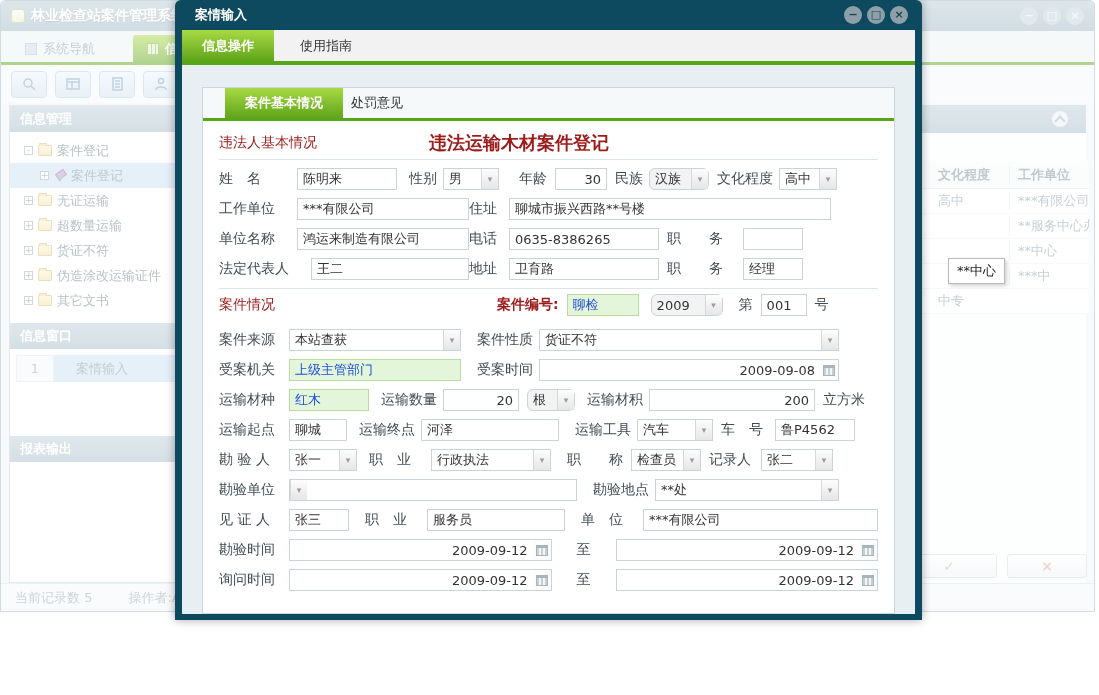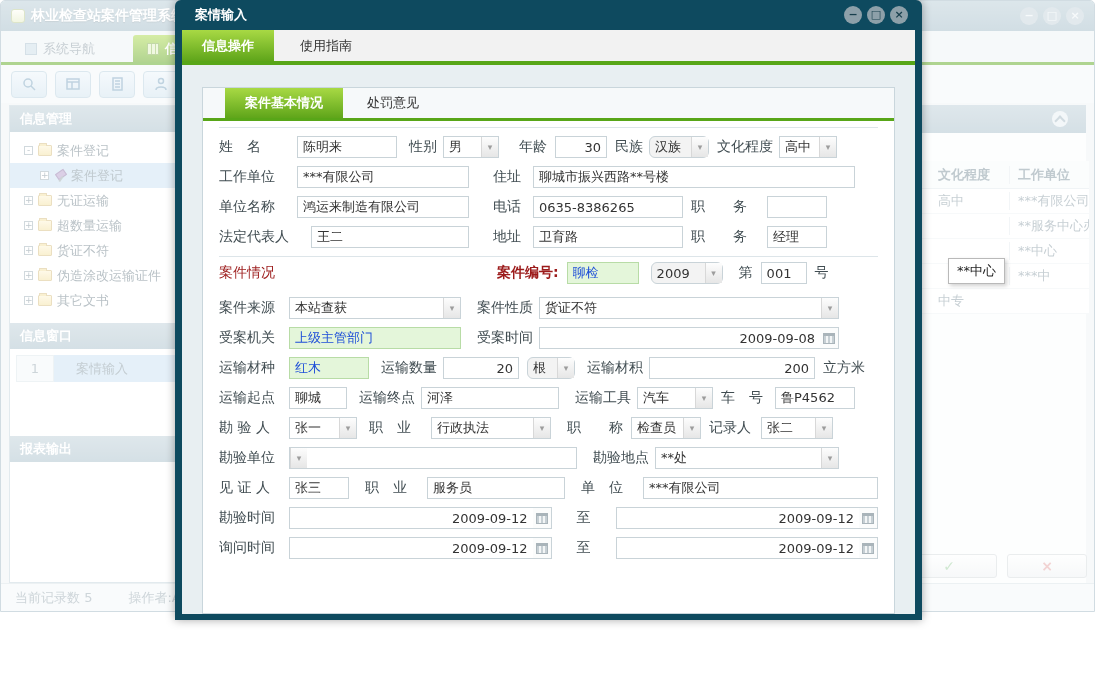--- a/index.html
+++ b/index.html
@@ -100,21 +100,21 @@
   .mtabs { height:31px; background:#f2f2f2; display:flex; align-items:stretch; flex-shrink:0; }
   .mtab-active { width:92px; background:linear-gradient(#a8d944,#5fa51a); color:#fff; font-weight:bold;
     font-size:13px; display:flex; align-items:center; justify-content:center; }
   .mtab-inactive { padding:0 26px; color:#333; font-size:13px; display:flex; align-items:center; }
   .green-rule { height:4px; background:#58a618; flex-shrink:0; }
   .modal-body { flex:1; padding:22px 20px 0; overflow:hidden; }
   .form-panel { border:1px solid #c9d6dc; background:#fff; height:100%; display:flex; flex-direction:column; }
   .itabs { display:flex; align-items:stretch; height:30px; background:#f6f9fa; padding-left:22px; flex-shrink:0; }
   .itab-active { width:118px; background:linear-gradient(#a8d944,#5fa51a); color:#fff; font-weight:bold;
     font-size:13px; display:flex; align-items:center; justify-content:center; }
-  .itab-inactive { padding:0 24px; color:#2c2c2c; font-size:13px; display:flex; align-items:center; }
+  .itab-inactive { padding:0 8px; color:#2c2c2c; font-size:13px; display:flex; align-items:center; }
   .igreen-rule { height:3px; background:#58a618; flex-shrink:0; }
   .form-area { padding:6px 16px 0; }
   .sect-row { display:flex; align-items:center; height:32px; }
   .sect { color:#9c1b1b; font-size:14px; }
   .form-title { color:#9c1b1b; font-weight:bold; font-size:18px; margin-left:112px; }
   .sep { border-top:1px solid #dde5e9; }
   .frow { display:flex; align-items:center; margin:8px 0; }
   .lbl { font-size:14px; color:#414d52; white-space:pre; flex-shrink:0; }
   .inp { border:1px solid #c9d3d8; height:22px; font-size:13px; color:#333; padding:0 5px;
     background:#fff; font-family:inherit; }
@@ -125,21 +125,21 @@
   .sel .arw { width:17px; align-self:stretch; background:linear-gradient(#fdfdfd,#e6e6e6);
     border-left:1px solid #d8d8d8; display:flex; align-items:center; justify-content:center;
     color:#9d9d9d; font-size:9px; flex-shrink:0; }
   .sel.dis { background:#f3f3f3;border-radius:6px; }
   .datef { display:flex; align-items:center; border:1px solid #c9d3d8; height:22px; background:#fff;text-align:right; }
   .datef .txt { flex:1; padding:0 5px; font-size:13px; color:#333; }
   .calbox { width:18px; align-self:stretch; display:flex; align-items:center; justify-content:center;
     background:#fbfcfc; flex-shrink:0; }
   .cal { width:12px; height:11px; border:1px solid #a9b4ba; border-top:3px solid #a9b4ba;
     background:repeating-linear-gradient(90deg,#c6cfd4 0 2px,#f2f5f6 2px 4px); }
-  .ml8{margin-left:8px}.ml12{margin-left:12px}.ml16{margin-left:16px}.ml20{margin-left:20px}.ml24{margin-left:24px}
+  .ml8{margin-left:8px}.ml12{margin-left:12px}.ml16{margin-left:16px}.ml20{margin-left:20px}.ml24{}
 </style>
 </head>
 <body>
 
 <div id="app">
 
   <div class="main-window">
     <div class="main-titlebar">
       <span class="app-icon"></span>
       <span class="main-title">林业检查站案件管理系统</span>
@@ -313,20 +313,24 @@
       <div class="modal-body">
         <div class="form-panel">
           <div class="itabs">
             <span class="itab-active">案件基本情况</span>
             <span class="itab-inactive">处罚意见</span>
           </div>
           <div class="igreen-rule"></div>
 
           <div class="form-area">
 
+            <div class="sect-row">
+              <span class="sect">违法人基本情况</span>
+              <span class="form-title">违法运输木材案件登记</span>
+            </div>
             <div class="sep"></div>
 
             <div class="frow">
               <span class="lbl" style="width:78px">姓　名</span>
               <input class="inp" style="width: 100px; font-family: Liberation Serif, serif;" value="陈明来">
               <span class="lbl ml12" style="width:34px">性别</span>
               <div class="sel" style="width:56px">
                 <span class="txt">男</span>
                 <span class="arw">▾</span>
               </div>

